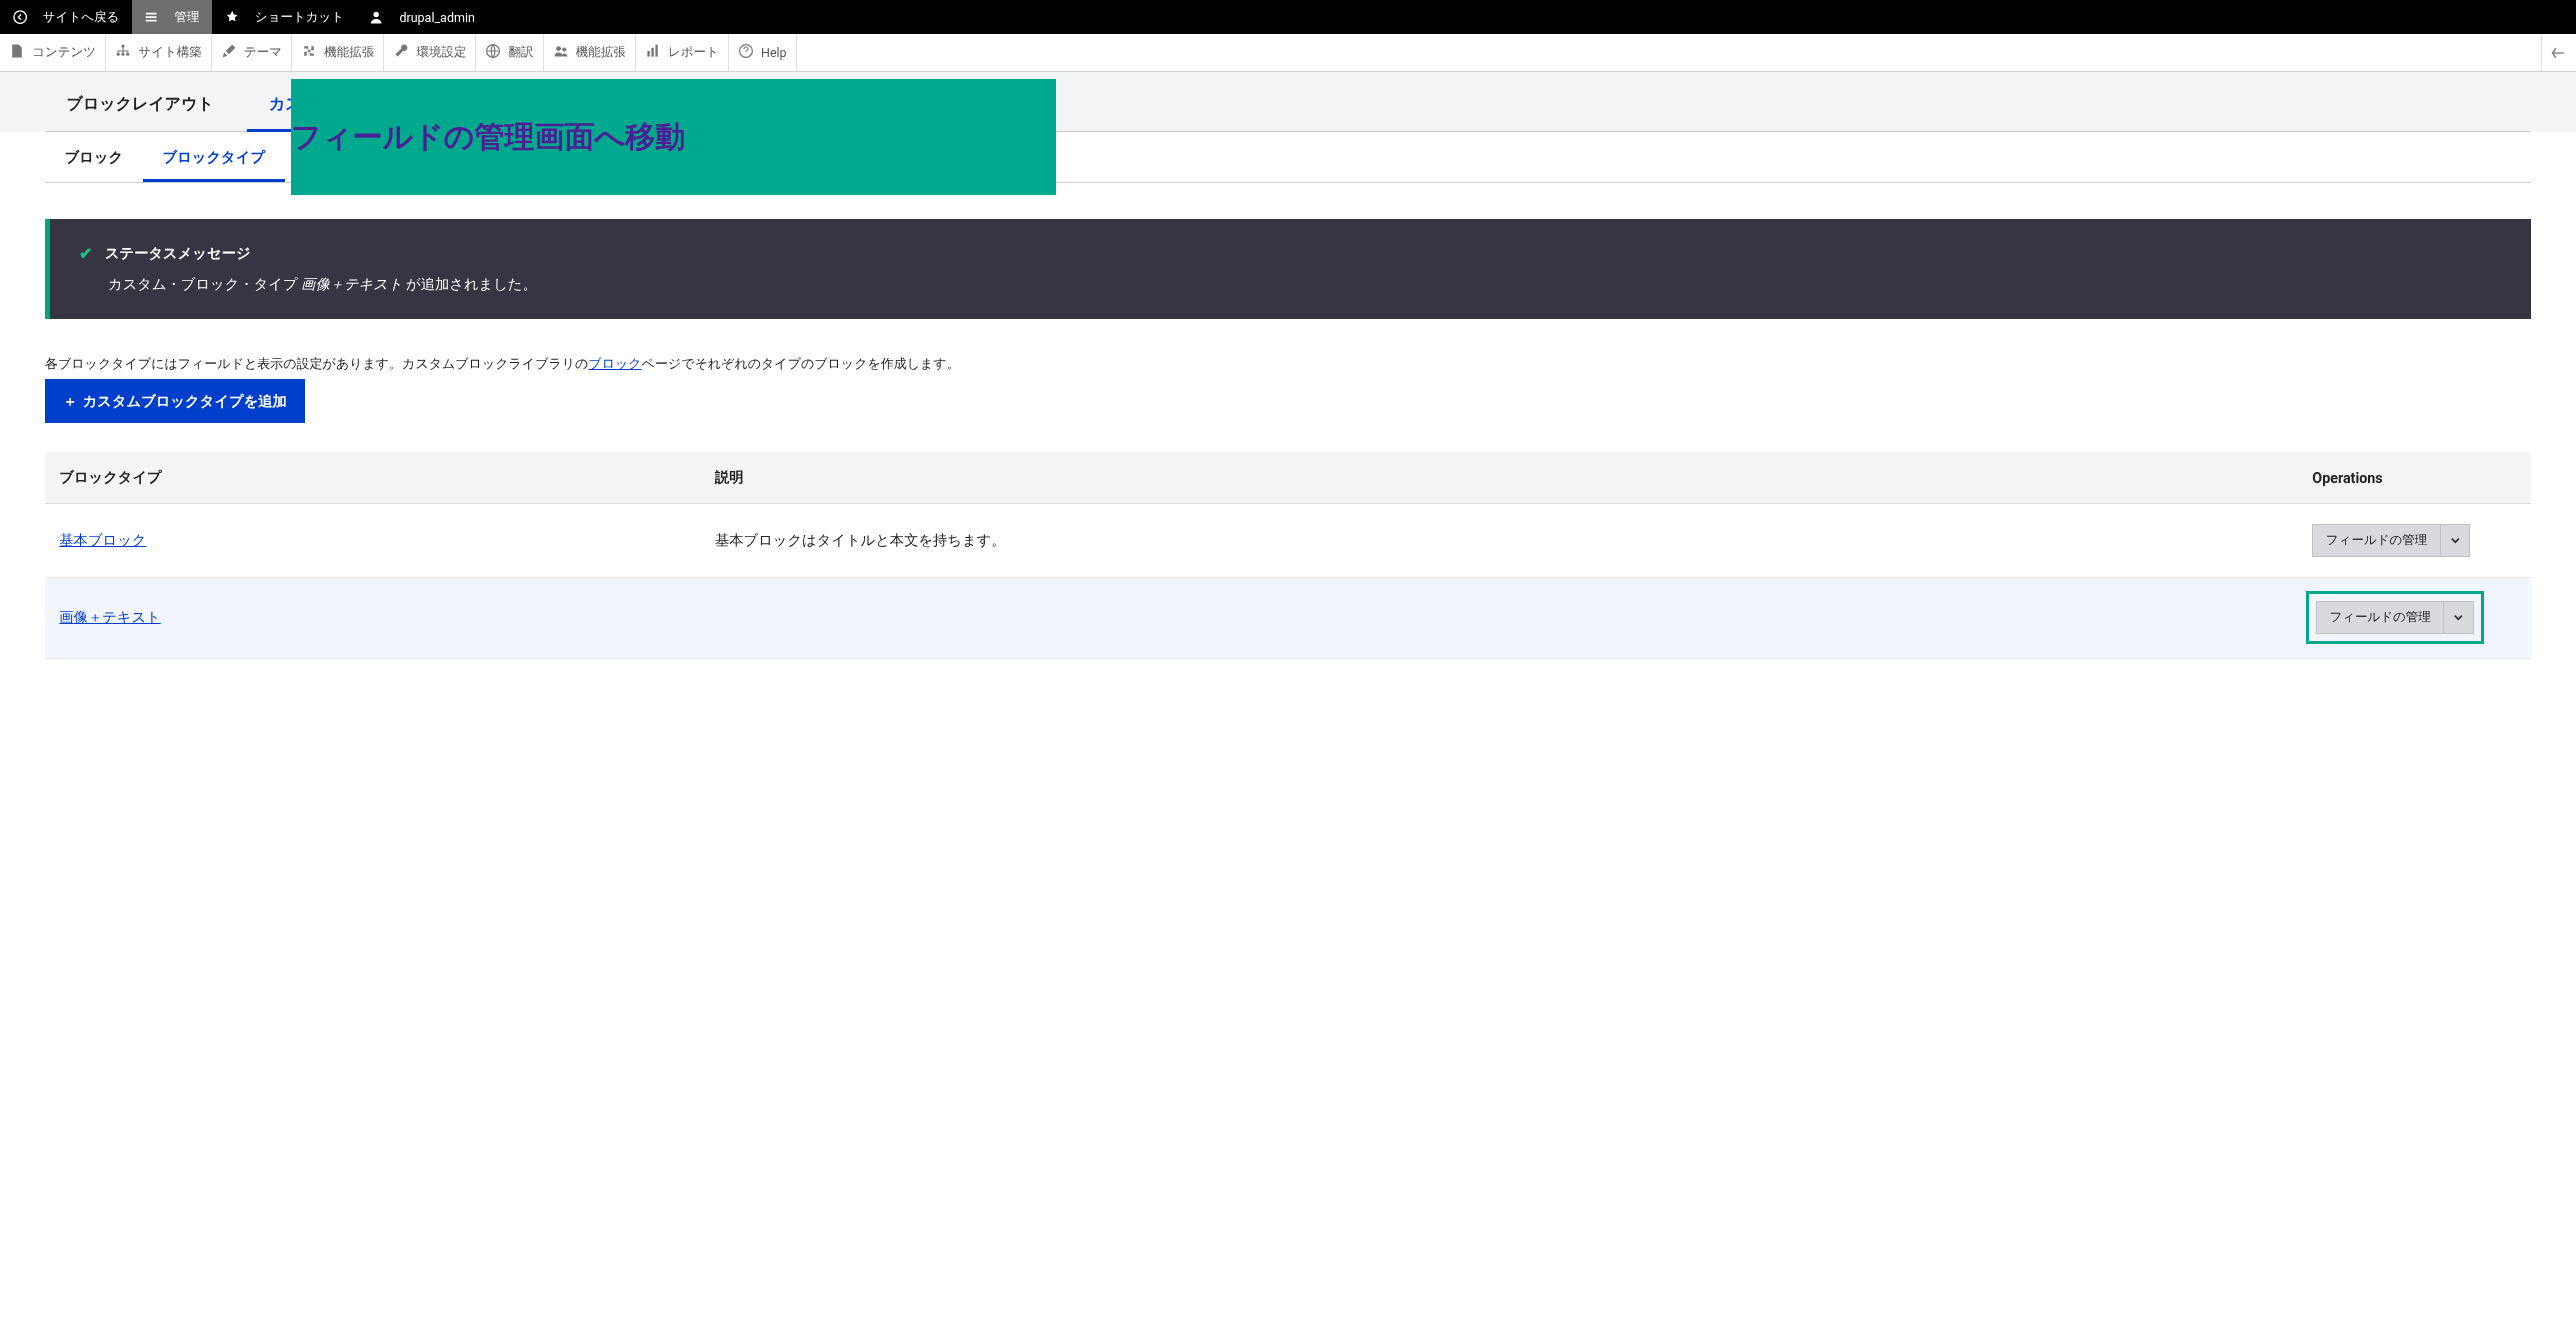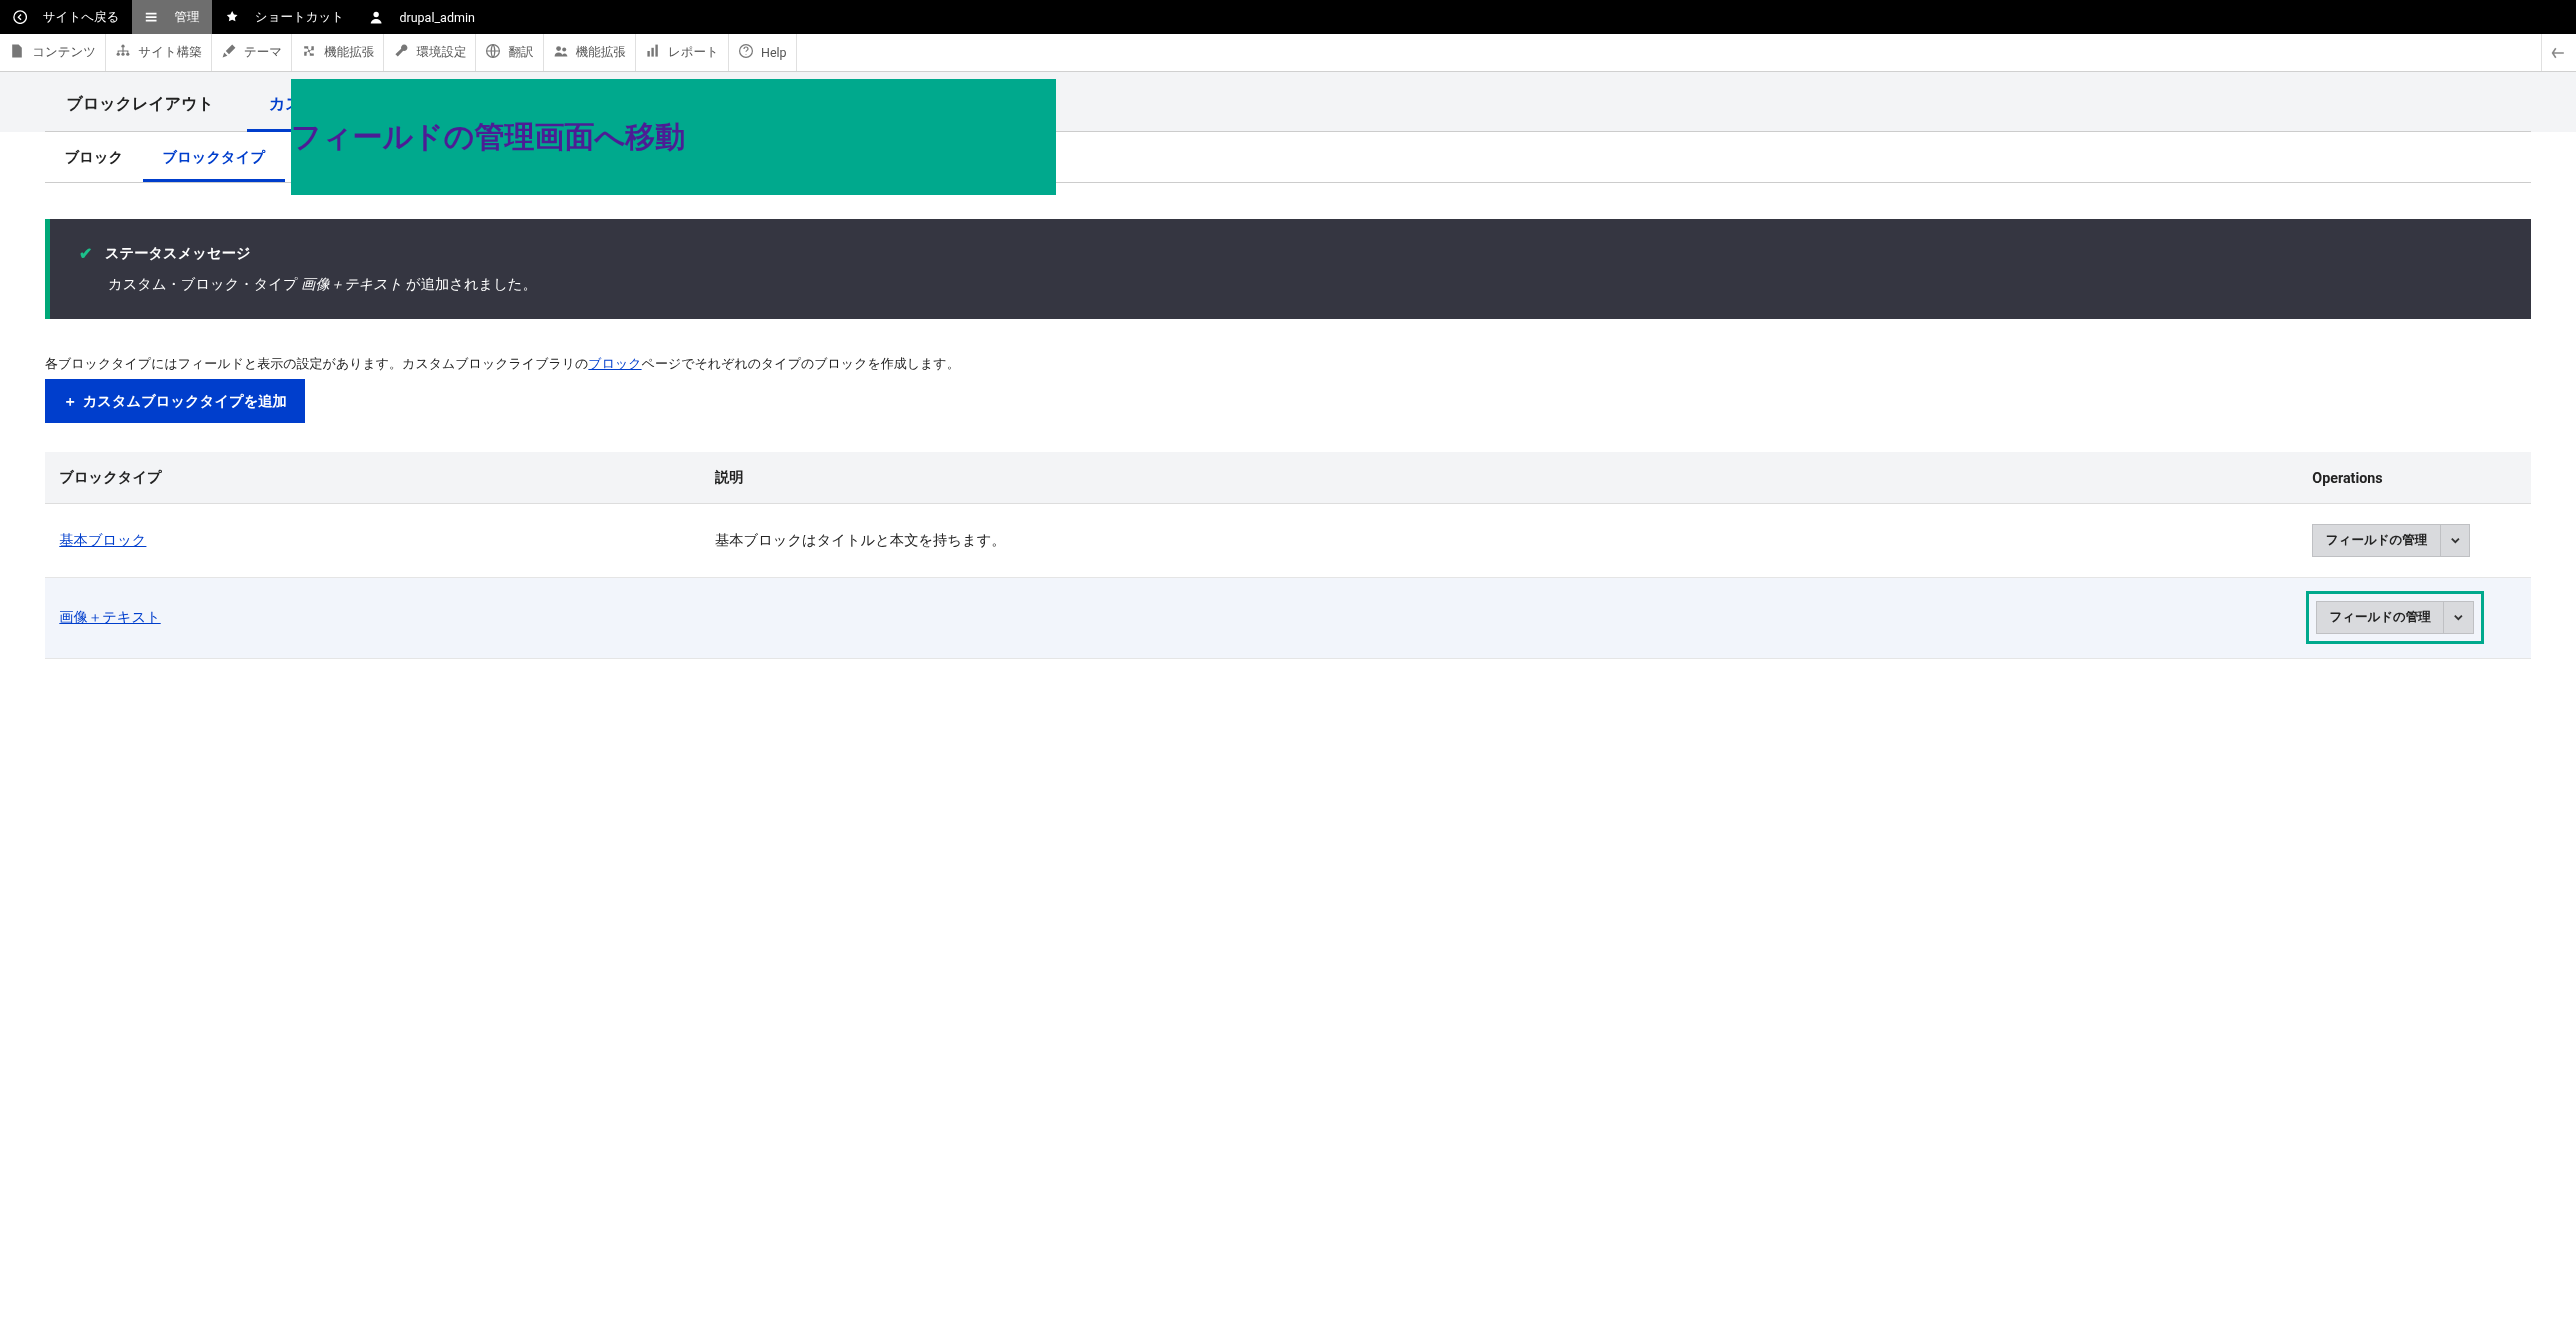--- a/index.html
+++ b/index.html
@@ -51,21 +51,21 @@
 .add-btn { background: #003ecc; color: #fff; border: none; padding: 12.5px 18px; font-size: 14.3px; font-weight: 700; cursor: pointer; margin-bottom: 29px; display: inline-flex; align-items: center; gap: 5.4px; }
 
 
 .tbl { width: 100%; border-collapse: collapse; }
 .tbl th { text-align: left; background: #f3f4f6; padding: 16px 14.3px; font-size: 14.3px; font-weight: 700; border-bottom: 0.9px solid #ddd; }
 .tbl td { padding: 19.7px 14.3px; font-size: 14.3px; border-bottom: 0.9px solid #e5e5e5; vertical-align: middle; }
 .tbl tr.odd td { background: #fff; }
 .tbl tr.even td { background: #f2f5fb; }
 .tbl a.link { color: #003ecc; text-decoration: underline; font-weight: 400; }
 .ops { display: inline-flex; align-items: stretch; }
-.ops-btn { background: #d9dadd; border: 0.9px solid #bfc0c3; padding: 7.2px 12.5px; font-size: 12.5px; font-weight: 700; cursor: pointer; display: inline-flex; align-items: center; }
+.ops-btn { background: #d9dadd; border: 0.9px solid #bfc0c3; padding: 7.2px 12.5px; font-size: 12.5px; font-weight: 400; cursor: pointer; display: inline-flex; align-items: center; }
 .ops-caret { background: #d9dadd; border: 0.9px solid #bfc0c3; border-left: none; padding: 7.2px 9px; cursor: pointer; display: inline-flex; align-items: center; }
 .ops-highlight { outline: 3.6px solid #00a98d; outline-offset: 3.6px; padding: 3.6px; display: inline-block; }
 
 
 .overlay-banner { position: absolute; left: 291px; top: 79px; width: 765px; height: 116px; background: #00a98d; color: #4c1d95; font-size: 30px; font-weight: 700; display: flex; align-items: center; z-index: 100; }
 
 
 .rel { position: relative; }
 </style>
 </head>

